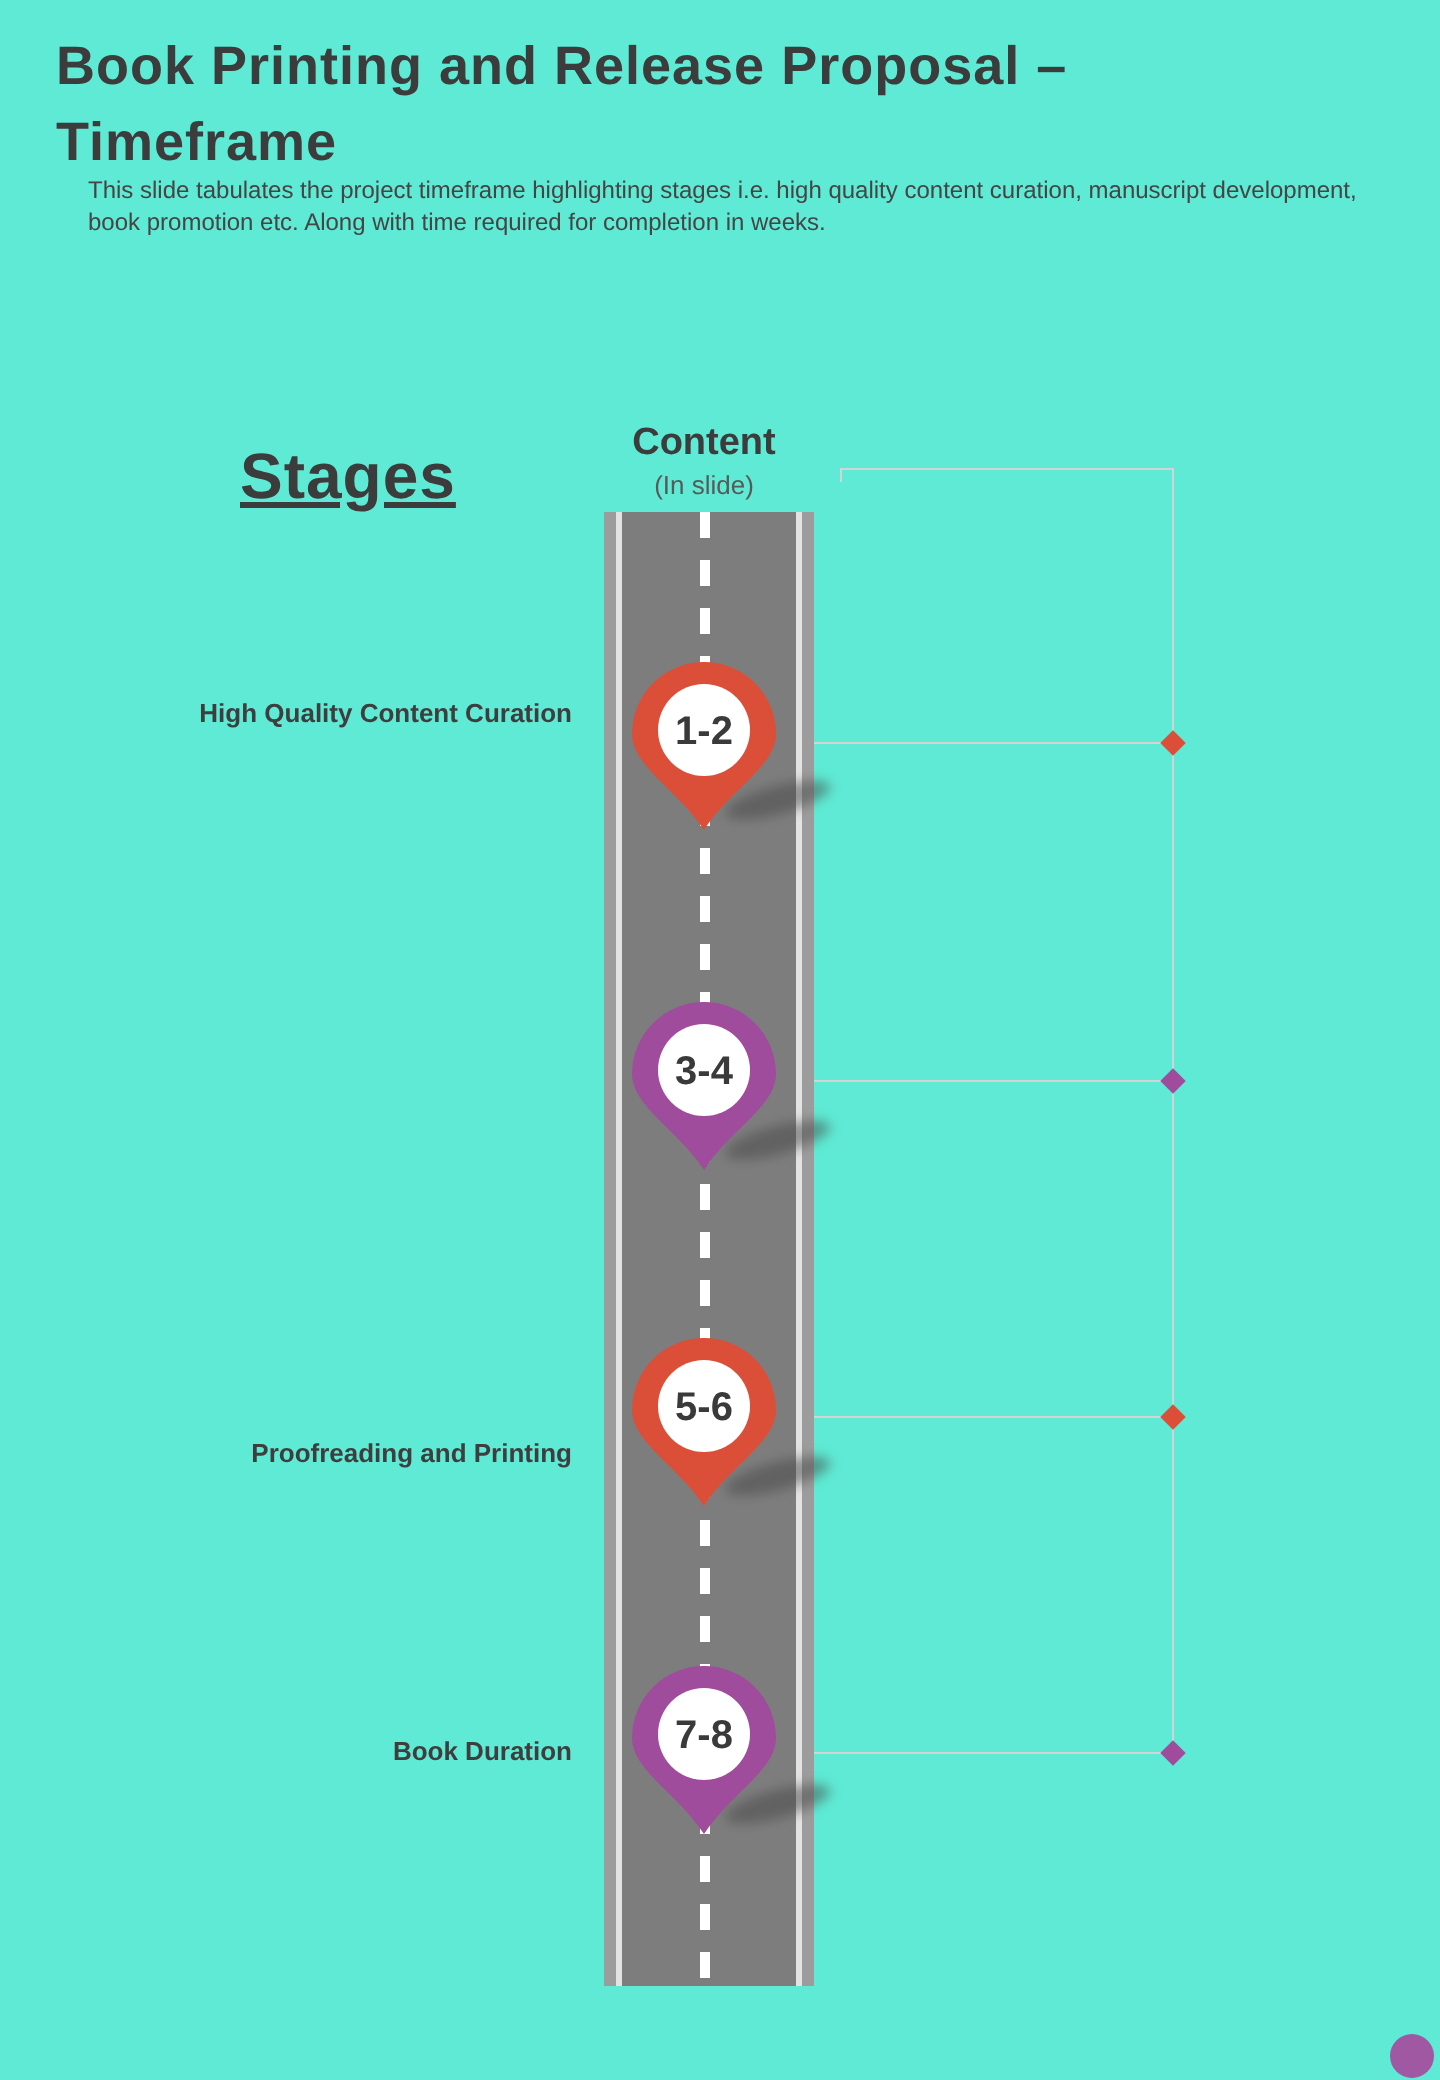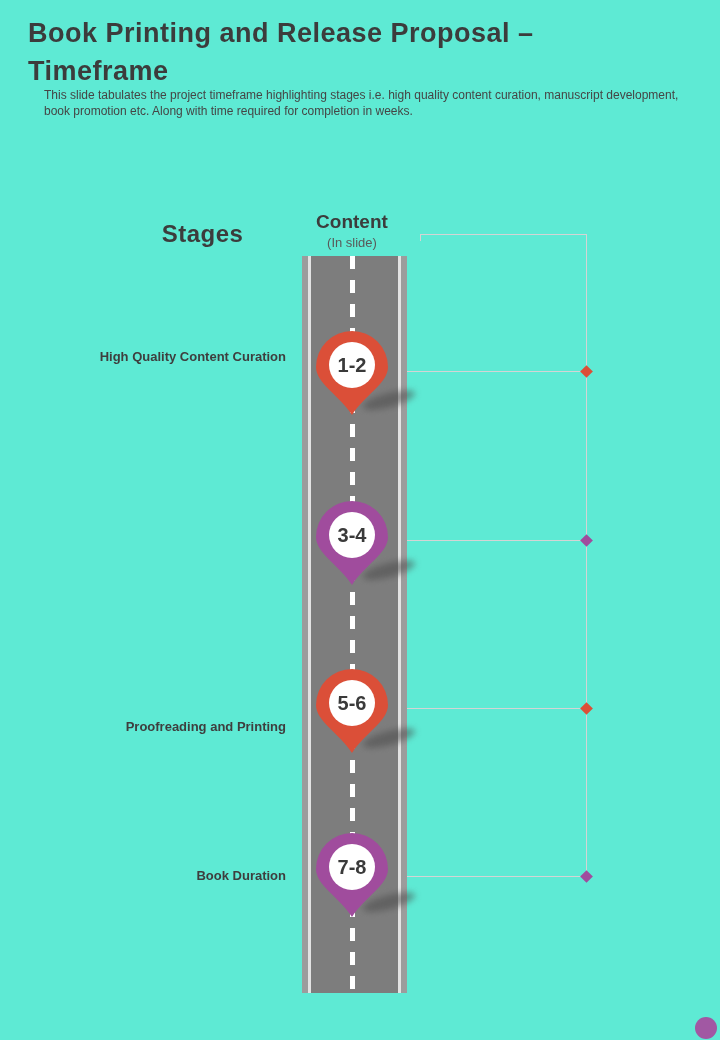--- a/index.html
+++ b/index.html
@@ -13,22 +13,22 @@
     left:28px;top:14px;width:630px;
     font-size:27px;font-weight:bold;color:#3c3c3c;
     line-height:38px;letter-spacing:.5px;
   }
   .subtitle{
     left:14px;top:87px;width:650px;
     font-size:12px;color:#454545;line-height:16px;margin-left:30px;
   }
 
   .stages-header{
-    left:120px;top:220px;width:165px;text-align:center;
-    font-size:24px;font-weight:bold;color:#3c3c3c;letter-spacing:.5px;
+    left:120px;top:220px;width:165px;text-align:left;
+    font-size:32px;font-weight:bold;color:#3c3c3c;letter-spacing:.5px;text-decoration:underline;
   }
   .duration-header{
     left:292px;top:211px;width:120px;text-align:center;
     font-size:19px;font-weight:bold;color:#3c3c3c;
   }
   .duration-unit{
     left:292px;top:235px;width:120px;text-align:center;
     font-size:13px;color:#595959;
   }
 

